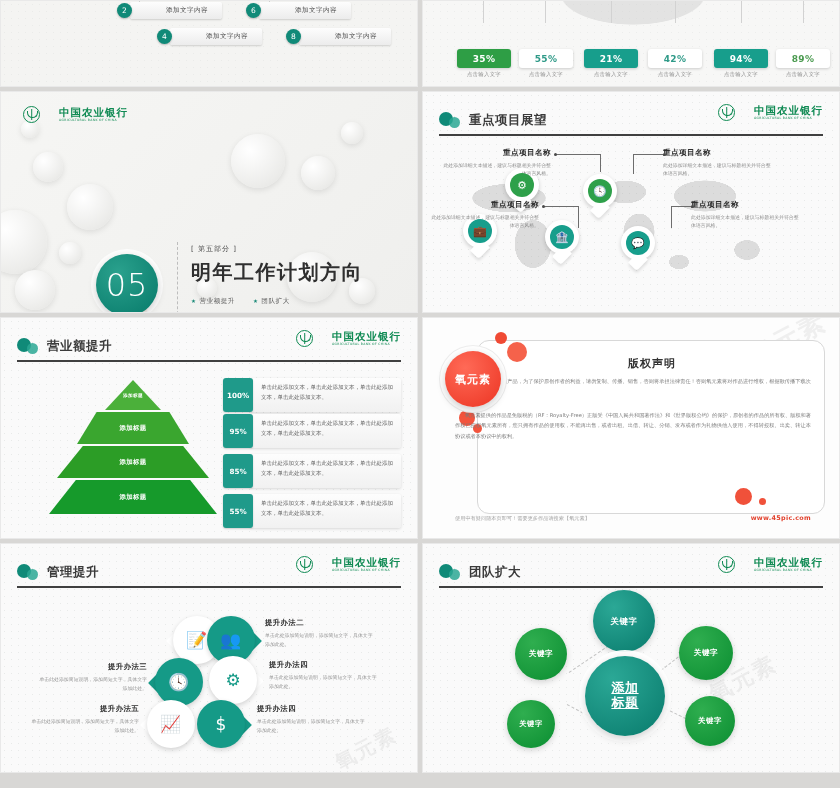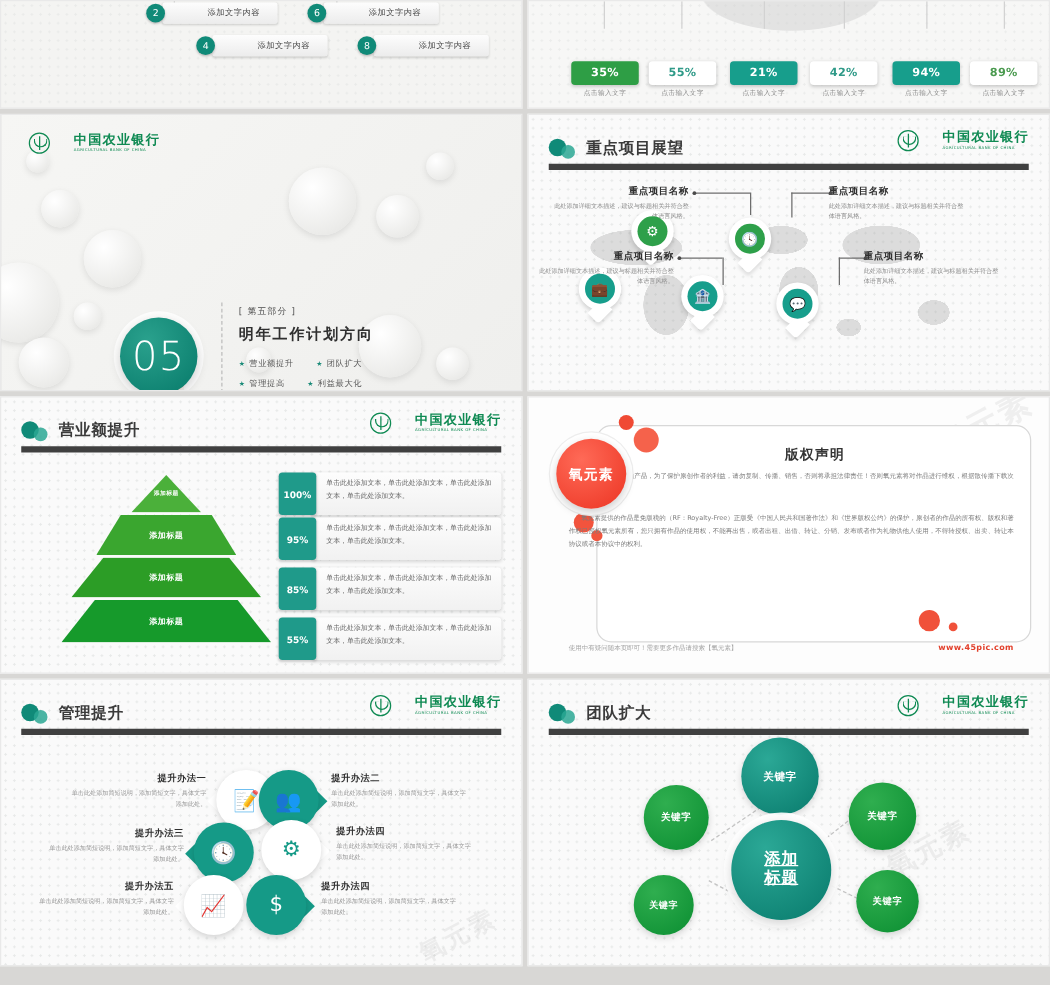--- a/index.html
+++ b/index.html
@@ -29,21 +29,21 @@
     background-image: radial-gradient(#d9dcdb 0.9px, transparent 1px);
     background-size: 7px 7px;
     opacity: .55;
     pointer-events: none;
   }
   .dots.soft { opacity: .38; }
   
   .shead {
     position: absolute; top: 14px; left: 16px; right: 16px;
     height: 30px;
-    border-bottom: 5px solid #404040;
+    border-bottom: 2px solid #404040;
     display: flex; align-items: center;
   }
   .shead .bub { position: relative; width: 26px; height: 16px; flex: 0 0 auto;}
   .shead .bub i { position: absolute; border-radius: 50%; display: block; }
   .shead .bub i.b1 { width: 14px; height: 14px; left: 0; top: 0; background: #108a78; }
   .shead .bub i.b2 { width: 11px; height: 11px; left: 10px; top: 5px; background: #2aa793; opacity: .85; }
   .shead h2 {
     font-size: 12.5px; color: #3b3b3b; font-weight: 600; letter-spacing: .5px;
     margin-left: 4px;
   }
@@ -124,21 +124,21 @@
     border-radius: 13px 13px 6px 6px;
     box-shadow: -1px 0 3px rgba(0,0,0,.12) inset;
     transform: rotate(2deg);
   }
   .s3 .vdash {
     position: absolute; left: 176px; top: 150px; height: 92px;
     border-left: 1px dashed #bdbdbd;
   }
   .s3 .rt { position: absolute; left: 190px; top: 152px; }
   .s3 .rt .kicker { font-size: 7px; color: #4b4b4b; letter-spacing: 1px; }
-  .s3 .rt .title  { font-size: 12px; color: #2f2f2f; font-weight: 700; letter-spacing: 1.5px; margin-top: 5px; }
+  .s3 .rt .title  { font-size: 20px; color: #2f2f2f; font-weight: 700; letter-spacing: 1.5px; margin-top: 5px; }
   .s3 .rt .bl { display: flex; gap: 18px; margin-top: 11px; }
   .s3 .rt .bi { font-size: 6.6px; color: #5a5a5a; letter-spacing: .5px; white-space: nowrap; }
   .s3 .rt .bi::before { content: "★"; color: #1a8a78; font-size: 5.5px; margin-right: 3px; }
 
   
   .s4 .map {
     position: absolute; left: 24px; top: 74px; width: 372px; height: 132px;
     opacity: .30;
     background:
       radial-gradient(ellipse 52px 20px at 62px 32px, #9a9a9a 0 70%, transparent 71%),
@@ -520,24 +520,20 @@
       <h2>管理提升</h2>
     </div>
     <div class="abclogo">
       <div class="mark"></div>
       <div class="txt">
         <div class="cn">中国农业银行</div>
         <div class="en">AGRICULTURAL BANK OF CHINA</div>
       </div>
     </div>
 
-    <div class="mtext" style="left:52px;top:74px;text-align:right;">
-      <div class="mt">提升办法一</div>
-      <div class="md">单击此处添加简短说明，添加简短文字，具体文字添加此处。</div>
-    </div>
     <div class="bub-item" style="left:172px;top:72px;">
       <div class="tail white" style="left:-4px;top:18px;"></div>
       <div class="bb white">📝</div>
     </div>
     <div class="bub-item" style="left:206px;top:72px;">
       <div class="tail teal" style="right:-4px;top:18px;"></div>
       <div class="bb teal">👥</div>
     </div>
     <div class="mtext" style="left:264px;top:74px;">
       <div class="mt">提升办法二</div>

